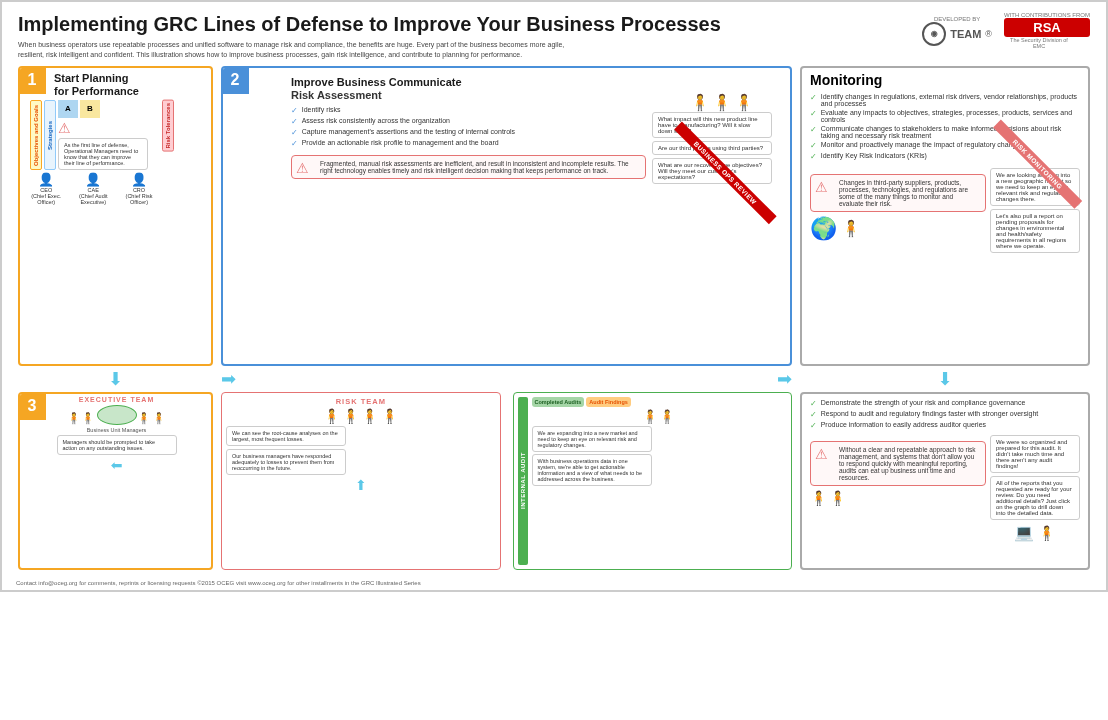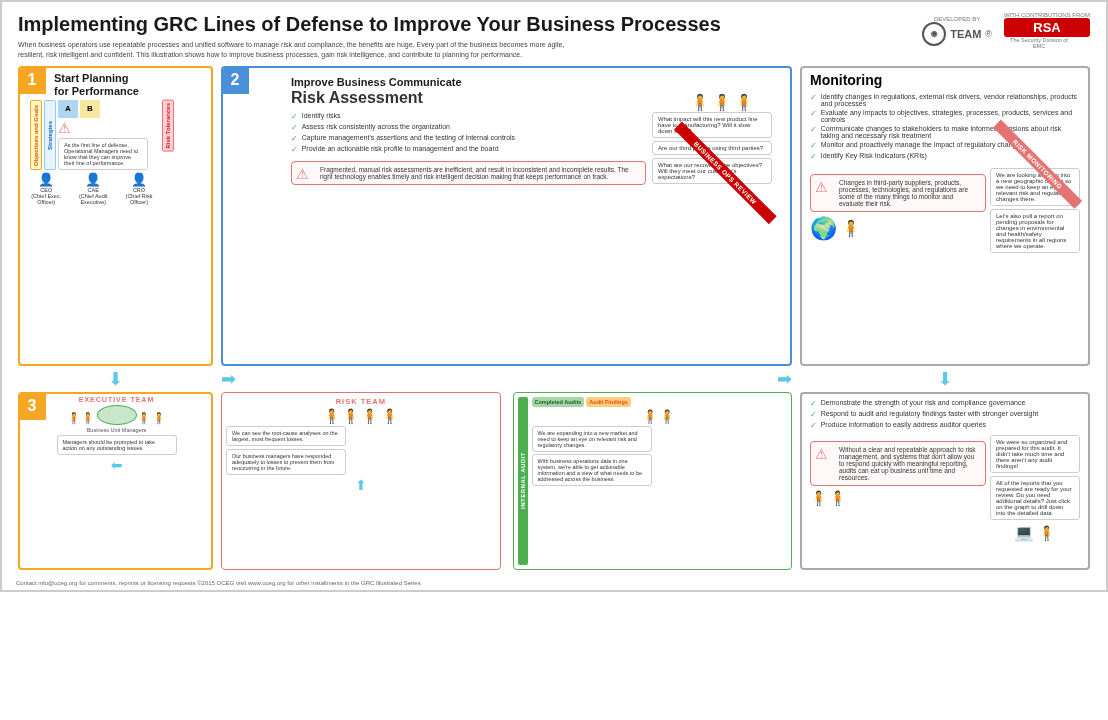--- a/index.html
+++ b/index.html
@@ -107,21 +107,21 @@
     .section2 {
       border-color: #4a90d9;
       padding: 4px 8px 6px 34px;
       position: relative;
       min-height: 180px;
     }
     .section2 .section-number { background: #4a90d9; }
 
     
     .risk-assessment-title {
-      font-size: 16px;
+      font-size: 11px;
       font-weight: bold;
       color: #333;
       margin-bottom: 4px;
     }
     .checklist { list-style: none; }
     .checklist li {
       font-size: 7px;
       color: #333;
       padding: 1px 0;
       display: flex;

